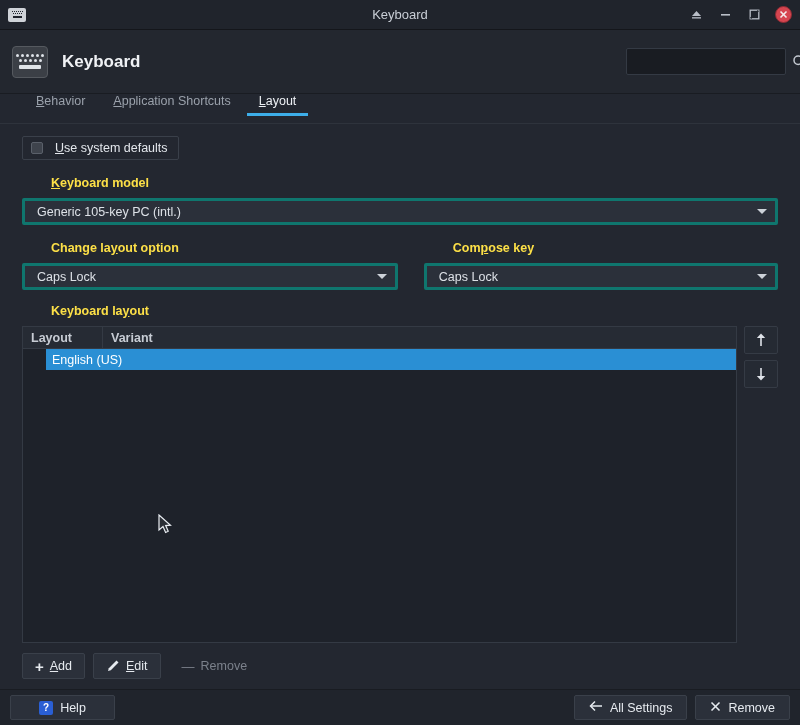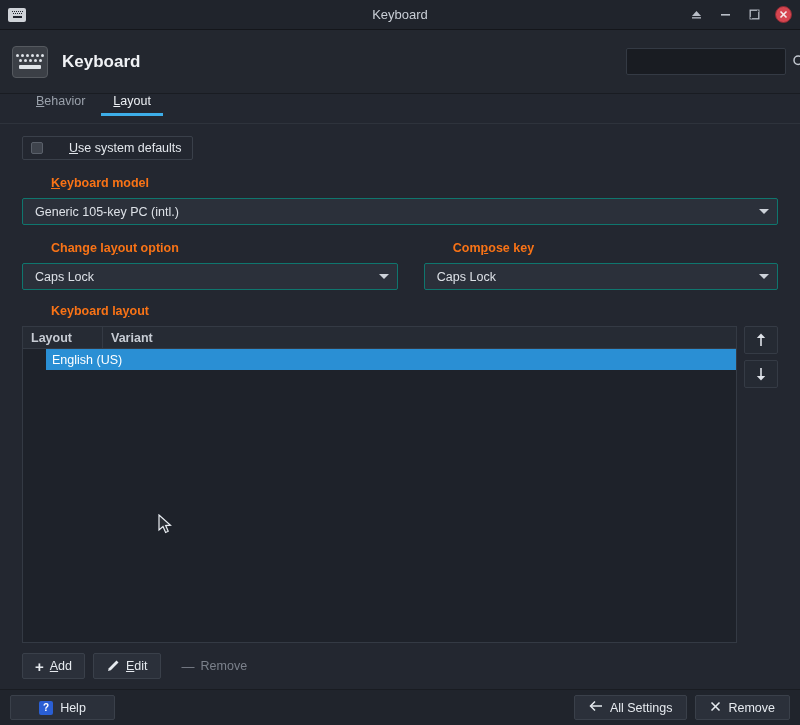--- a/index.html
+++ b/index.html
@@ -137,45 +137,45 @@
 
   
   .content {
     flex: 1;
     padding: 12px 22px 0 22px;
     display: flex; flex-direction: column;
     min-height: 0;
   }
   .check-row {
     display: inline-flex; align-items: center;
-    gap: 26px;
+    gap: 12px;
     border: 1px solid #3a404a;
     border-radius: 2px;
     padding: 4px 10px 4px 8px;
     align-self: flex-start;
     margin-bottom: 16px;
   }
   .checkbox {
     width: 12px; height: 12px;
     background: #3e434c;
     border: 1px solid #5a606a;
     border-radius: 2px;
   }
   .check-label { color: #e3e7ec; font-size: 12.5px; }
   .mn { text-decoration: underline; }
 
   .field-label {
-    color: #f97316; font-size: 12.5px; font-weight: bold;
+    color: #fde047; font-size: 12.5px; font-weight: bold;
     margin-bottom: 8px;
     padding-left: 29px;
   }
   .combo {
     height: 27px;
     background: #2b303a;
-    border: 1px solid #0f766e;
+    border: 3px solid #0f766e;
     border-radius: 2px;
     display: flex; align-items: center;
     padding: 0 8px 0 12px;
     color: #dde1e7; font-size: 12.5px;
     position: relative;
   }
   .combo .val { flex: 1; white-space: nowrap; overflow: hidden; }
   .arrow-down {
     width: 0; height: 0;
     border-left: 5px solid transparent;
@@ -363,20 +363,23 @@
             <line x1="9.4" y1="9.4" x2="13.2" y2="13.2" stroke="#c3c8d0" stroke-width="1.7"></line>
           </svg>
       </span>
     </div>
   </div>
 
   <div class="tabbar">
     <div class="tab">
       <span class="mn">B</span><span>ehavior</span>
     </div>
+    <div class="tab">
+      <span class="mn">A</span><span>pplication Shortcuts</span>
+    </div>
     <div class="tab active">
       <span class="mn">L</span><span>ayout</span>
     </div>
   </div>
 
   <div class="content">
 
     <div class="check-row">
       <span class="checkbox"></span>
       <span class="check-label"><span class="mn">U</span><span>se system defaults</span></span>

